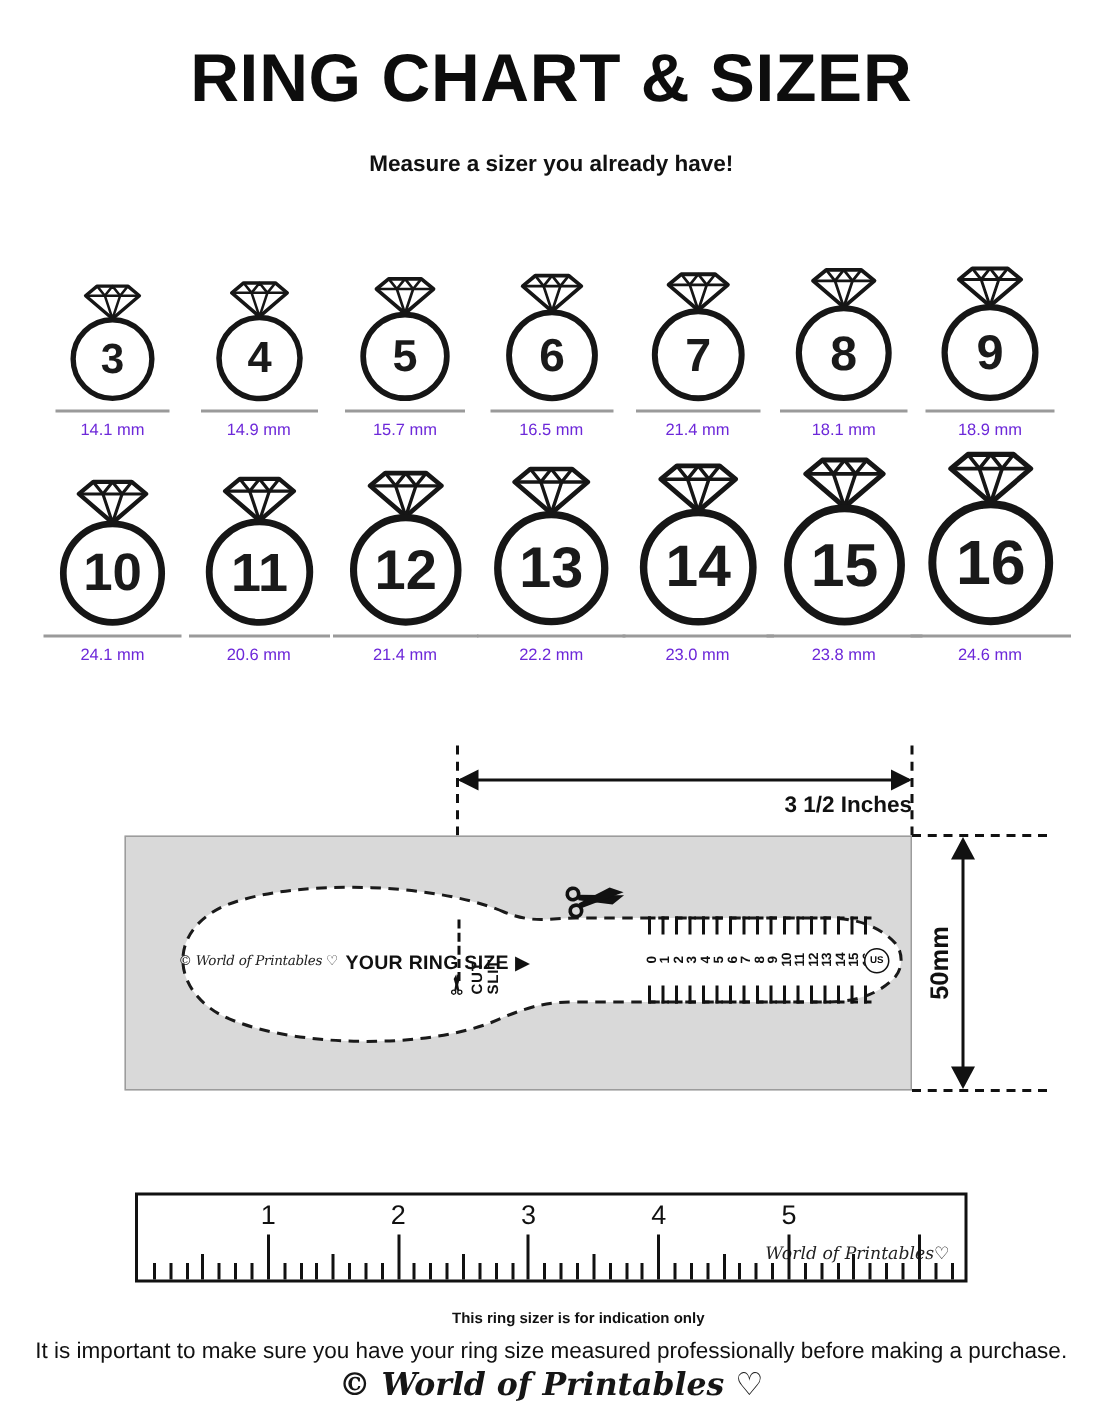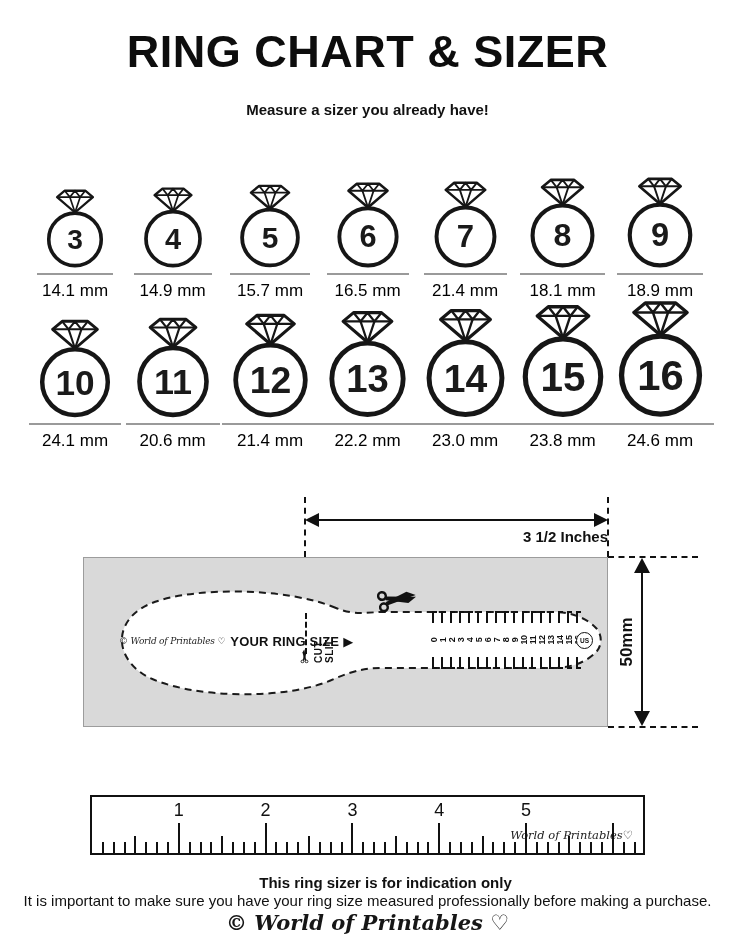--- a/index.html
+++ b/index.html
@@ -29,21 +29,21 @@
   }
   .ring-row.row1 { top:176px; }
   .ring-row.row2 { top:299px; }
   .ring-col { display:flex; flex-direction:column; align-items:center; width:94px; }
   .ring-svg { display:block; }
   .ring-num {
     font-family:"Liberation Sans", sans-serif; font-weight:600;
     font-size:44px; fill:#1a1a1a;
   }
   .ring-underline { height:2px; background:#9a9a9a; margin-top:4px; }
-  .ring-mm { font-size:17px; color:#000000; margin-top:6px; white-space:nowrap; }
+  .ring-mm { font-size:11px; color:#6d28d9; margin-top:6px; white-space:nowrap; }
   
   .dash-v { position:absolute; width:0; border-left:2px dashed #111; }
   .dash-h { position:absolute; height:0; border-top:2px dashed #111; }
   .dim-h-line { position:absolute; height:2px; background:#111; }
   .dim-v-line { position:absolute; width:2px; background:#111; }
   .ah { position:absolute; width:0; height:0; }
   .ah-left   { border-top:7px solid transparent; border-bottom:7px solid transparent; border-right:14px solid #111; }
   .ah-right  { border-top:7px solid transparent; border-bottom:7px solid transparent; border-left:14px solid #111; }
   .ah-up     { border-left:8px solid transparent; border-right:8px solid transparent; border-bottom:15px solid #111; }
   .ah-down   { border-left:8px solid transparent; border-right:8px solid transparent; border-top:15px solid #111; }
@@ -97,21 +97,21 @@
   .important-line b { font-weight:700; }
   
   .ruler {
     position:absolute; left:90px; top:795px; width:555px; height:60px;
     border:2px solid #111; background:#fff;
   }
   .ruler-tick { position:absolute; bottom:0; width:2px; background:#111; }
   .ruler-num { position:absolute; top:3px; width:80px; text-align:center; font-size:18px; color:#111; }
   .ruler-logo { position:absolute; right:10px; top:7px; font-size:11.5px; color:#222;margin-top:24px; }
   
-  .footer-bold { position:absolute; top:874px; left:0; width:735px; text-align:center; font-size:15px; font-weight:700;padding-left:36px; }
+  .footer-bold { position:absolute; top:874px; left:0; width:735px; text-align:center; font-size:10px; font-weight:700;padding-left:36px; }
   .footer-text { position:absolute; top:892px; left:0; width:735px; text-align:center; font-size:15px; }
   .footer-logo { position:absolute; top:910px; left:0; width:735px; text-align:center; font-size:21px; font-weight:700; color:#161616; }
 </style>
 </head>
 <body>
 
 <div class="page">
 
   <svg width="0" height="0" style="position:absolute">
     <defs>

